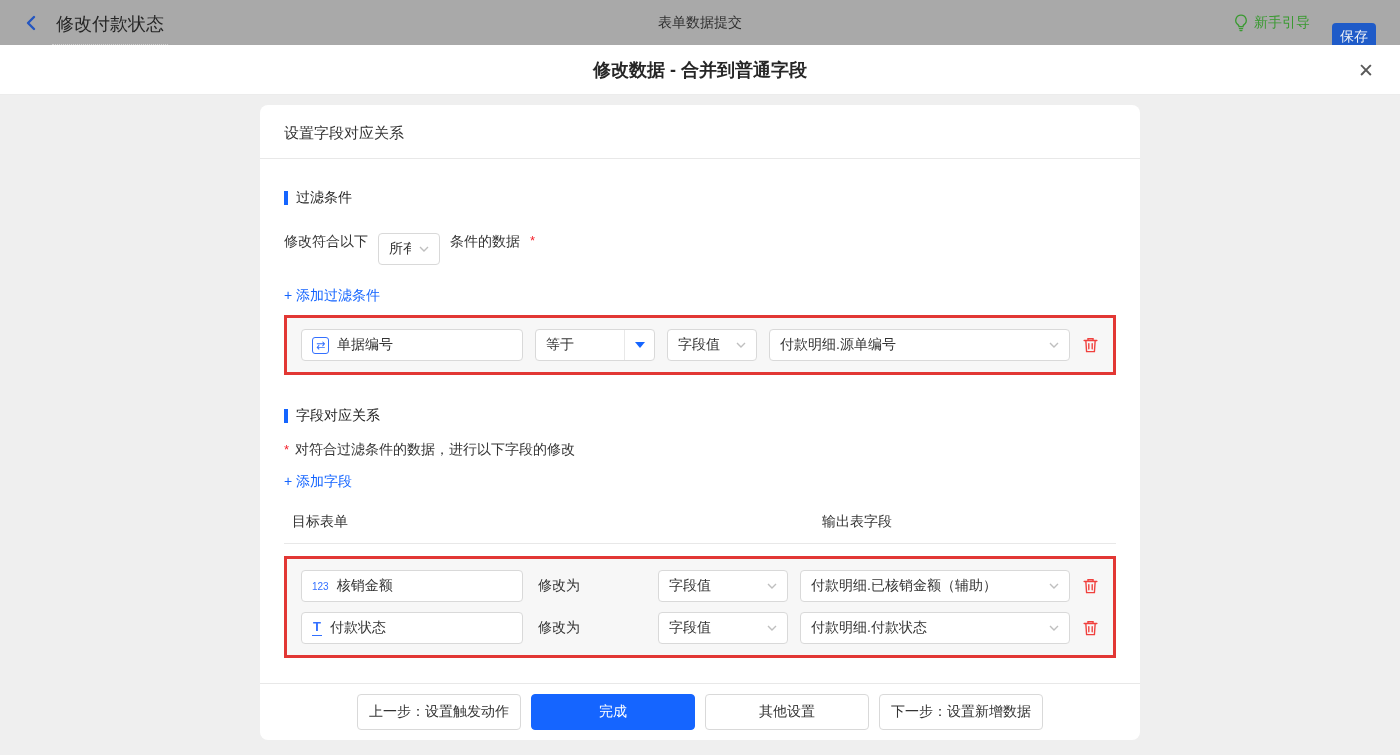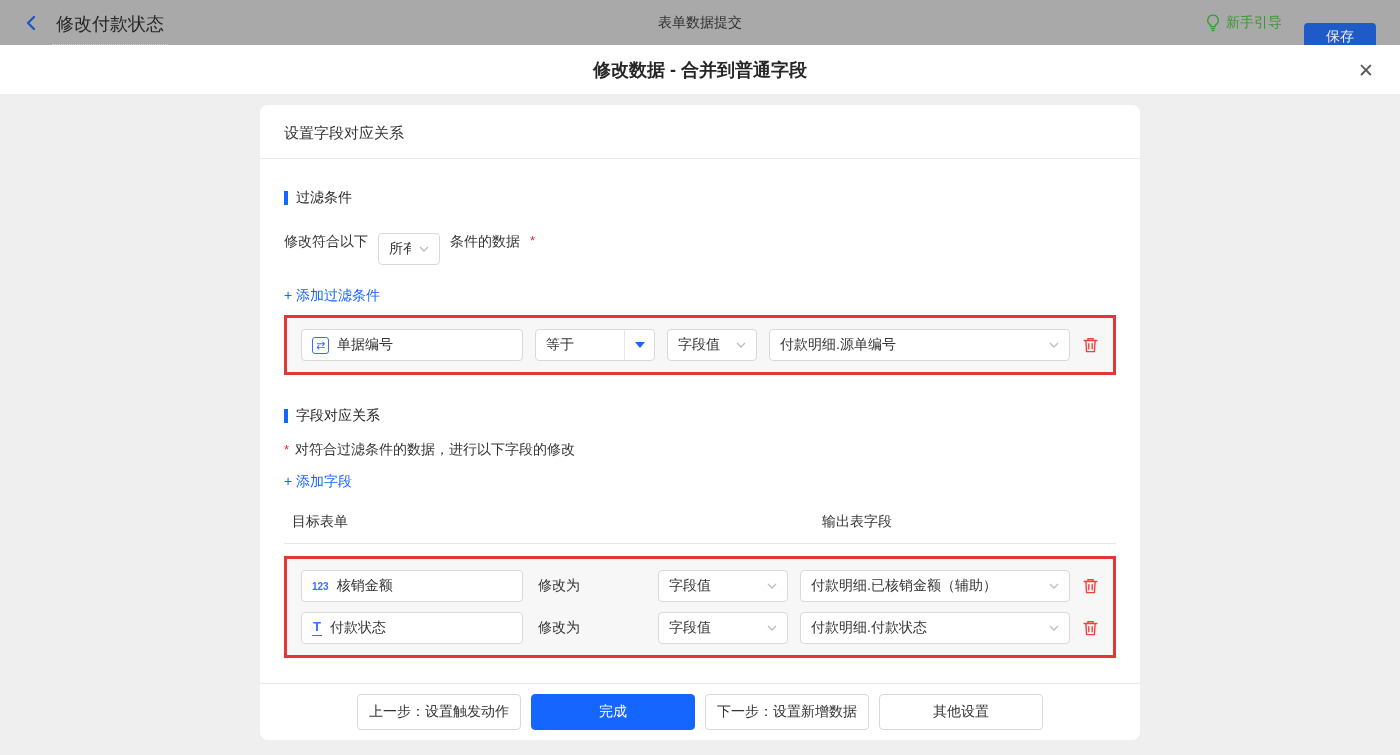--- a/index.html
+++ b/index.html
@@ -7,21 +7,21 @@
   body { font-family:"Liberation Sans","DejaVu Sans",sans-serif; font-size:14px; color:#333; background:#efefef; }
 
   
   .topbar { height:45px; background:#a9a9a9; display:flex; align-items:center; padding:0 24px; position:relative; }
   .topbar-left { display:flex; align-items:center; gap:14px; height:100%; }
   .back-icon { display:flex; align-items:center; cursor:pointer; }
   .flow-name { font-size:18px; color:#262626; padding:12px 4px 8px; border-bottom:1px dotted #cfcfcf; }
   .topbar-center { position:absolute; left:50%; transform:translateX(-50%); font-size:14px; color:#303030; }
   .topbar-right { margin-left:auto; display:flex; align-items:center; gap:22px; }
   .guide { display:flex; align-items:center; gap:6px; color:#3a9a31; font-size:14px; cursor:pointer; }
-  .save-btn { background:#1f5bc8; color:#eef1f5; border:none; border-radius:4px; height:28px; padding:0 22px; font-size:14px; cursor:pointer;margin-top:28px; }
+  .save-btn { background:#1f5bc8; color:#eef1f5; border:none; border-radius:4px; height:28px; padding:0 8px; font-size:14px; cursor:pointer;margin-top:28px; }
 
   
   .modal-header { height:50px; background:#fff; display:flex; align-items:center; justify-content:center; position:relative; border-bottom:1px solid #ececec; }
   .modal-title { font-size:18px; font-weight:bold; color:#262626; }
   .close-icon { position:absolute; right:26px; top:50%; transform:translateY(-50%); font-size:19px; color:#595959; cursor:pointer; line-height:1; }
 
   
   .content { height:660px; padding-top:10px; }
   .panel { width:880px; height:635px; margin:0 auto; background:#fff; border-radius:8px; display:flex; flex-direction:column; }
   .panel-header { padding:19px 24px 15px; font-size:15px; color:#333; border-bottom:1px solid #e8e8e8; }
@@ -37,21 +37,21 @@
   .select .val { flex:1; white-space:nowrap; overflow:hidden; color:#333; }
   .chev { flex:none; }
 
   .add-link { margin-top:22px; color:#1565ff; font-size:14px; cursor:pointer; width:fit-content; }
 
   .redbox { border:3px solid #e23734; background:#f7f7f7; margin-top:10px; padding:11px 14px; }
   .cond-row { display:flex; align-items:center; gap:12px; }
 
   .field-box { width:222px; height:32px; background:#fff; border:1px solid #d9d9d9; border-radius:4px; display:flex; align-items:center; padding:0 10px; gap:8px; cursor:pointer; }
   .icon-serial { width:17px; height:17px; border:1px solid #3370ff; border-radius:3px; color:#3370ff; font-size:11px; display:flex; align-items:center; justify-content:center; flex:none; }
-  .icon-123 { color:#3370ff; font-size:10px; letter-spacing:0; flex:none; font-weight:bold; }
+  .icon-123 { color:#3370ff; font-size:10px; letter-spacing:0; flex:none; font-weight:normal; }
   .icon-T { color:#3370ff; font-size:13px; font-weight:bold; border-bottom:1.5px solid #3370ff; line-height:1.1; padding:0 1px; flex:none; }
 
   .combo { padding:0; width:120px; }
   .combo-text { flex:1; padding:0 10px; }
   .combo-caret { width:30px; height:100%; border-left:1px solid #e8e8e8; display:flex; align-items:center; justify-content:center; }
   .caret-down { width:0; height:0; border-left:5px solid transparent; border-right:5px solid transparent; border-top:6px solid #1565ff; }
 
   .w-vtype { width:90px; }
   .grow { flex:1; }
   .trash { flex:none; display:flex; align-items:center; cursor:pointer; }
@@ -235,18 +235,18 @@
               </svg>
           </span>
         </div>
 
       </div>
     </div>
 
     <div class="panel-footer">
       <button class="btn">上一步：设置触发动作</button>
       <button class="btn btn-primary">完成</button>
+      <button class="btn">其他设置</button>
       <button class="btn">下一步：设置新增数据</button>
-      <button class="btn">其他设置</button>
     </div>
 
   </div>
 </div>
 
 </body></html>

